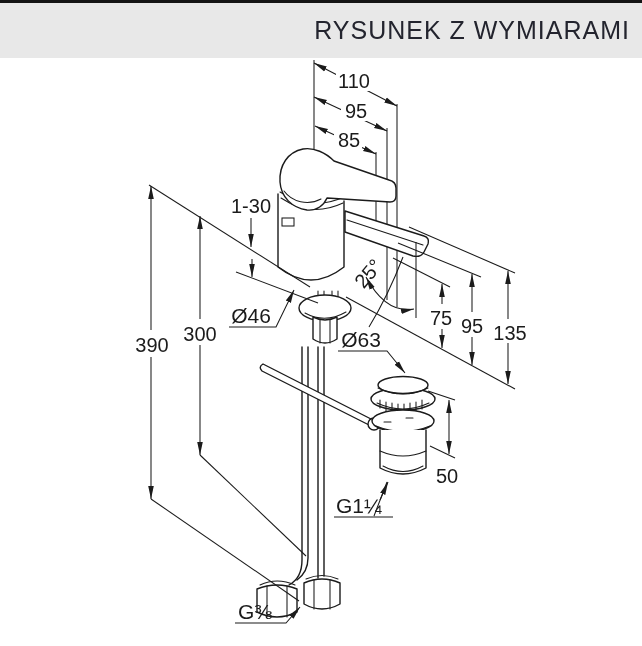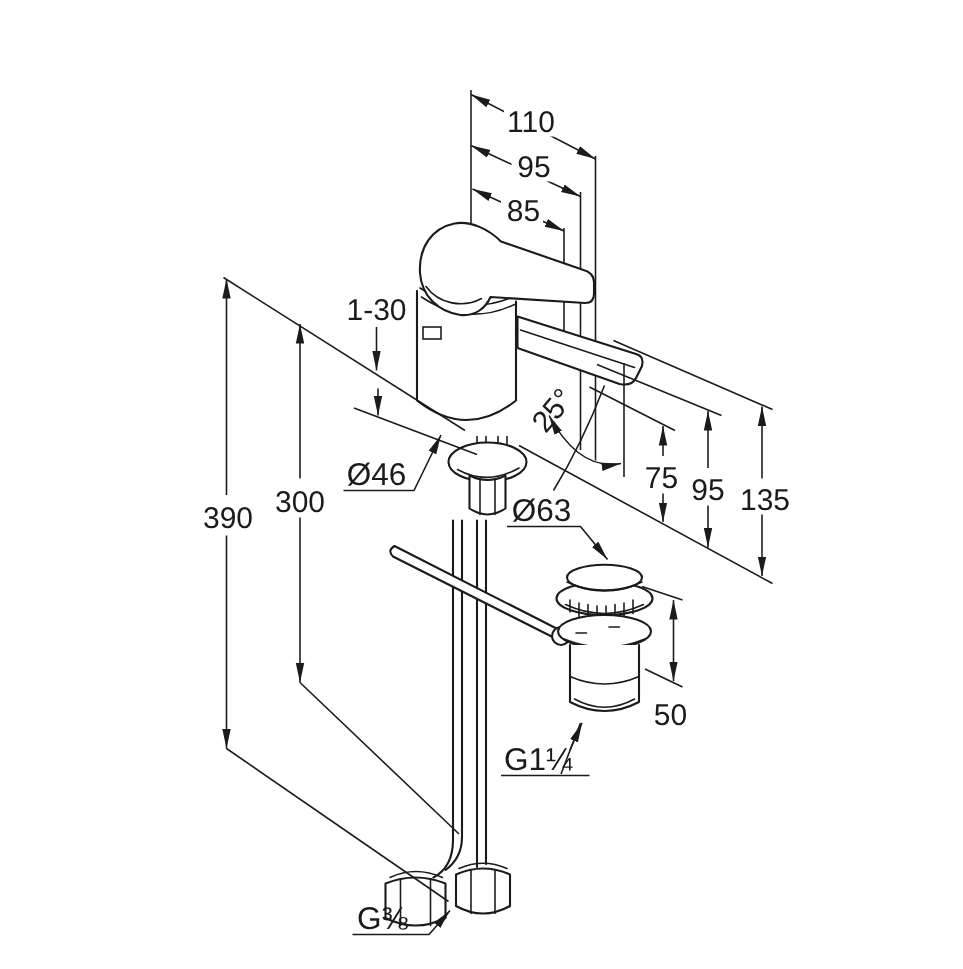--- a/index.html
+++ b/index.html
@@ -18,20 +18,23 @@
   .mask{fill:#ffffff;stroke:none;}
   text{fill:#1b1b1b;font-family:"Liberation Sans",sans-serif;}
   .dt{font-size:20px;}
   .gt{font-size:21px;}
 </style>
 </head>
 <body>
 
 <div id="stage">
 
+  <div id="hdr">
+    <span class="title">RYSUNEK Z WYMIARAMI</span>
+  </div>
 
   <svg width="642" height="646" viewBox="0 0 642 646">
     <defs>
       <marker id="arr" markerWidth="14" markerHeight="8" refX="13" refY="3.5" orient="auto-start-reverse" markerUnits="userSpaceOnUse">
         <path d="M0,0.7 L13,3.5 L0,6.3 Z" fill="#1b1b1b"></path>
       </marker>
     </defs>
 
     <g>
       <path class="dim" d="M314,60 L314,170"></path>

